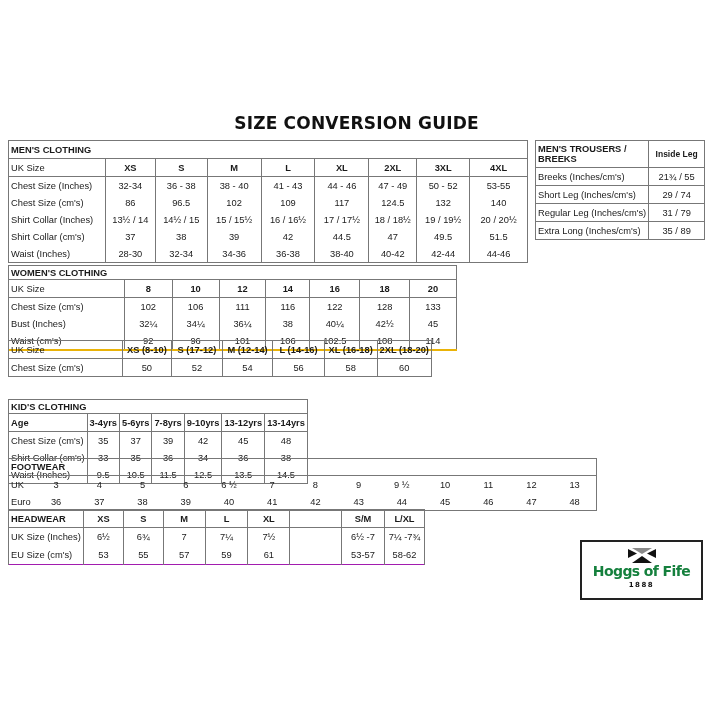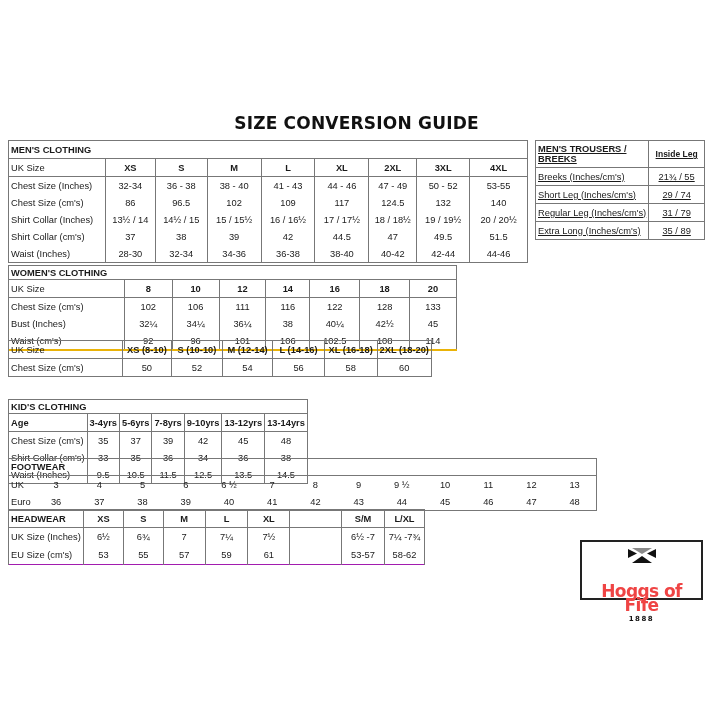--- a/index.html
+++ b/index.html
@@ -7,21 +7,21 @@
   .title{position:absolute;left:0;width:713px;top:113px;text-align:center;font-family:"DejaVu Sans",sans-serif;font-weight:bold;font-size:17px;letter-spacing:0.2px;color:#111;}
   table{position:absolute;border-collapse:collapse;font-size:9.3px;}
   td{border:1px solid #777;padding:0 2px;text-align:center;white-space:nowrap;height:17px;}
   td.lbl{text-align:left;}
   td.sect{text-align:left;font-weight:bold;border-bottom:1px solid #777;}
   .b{font-weight:bold;}
   .noinner td{border-top:none;border-bottom:none;}
   .hdrline td{border-bottom:1px solid #777;}
   .logo{position:absolute;left:580px;top:540px;width:123px;height:60px;border:2px solid #222;box-sizing:border-box;text-align:center;}
   .logo .mark{display:block;margin:6px auto 0;}
-  .logo .name{font-family:"DejaVu Sans",sans-serif;font-size:17px;font-weight:bold;letter-spacing:-0.6px;color:#ef4444;line-height:14px;margin-top:20px;}
+  .logo .name{font-family:"DejaVu Sans",sans-serif;font-size:14px;font-weight:bold;letter-spacing:-0.6px;color:#15803d;line-height:14px;}
   .logo .year{font-family:"DejaVu Sans",sans-serif;font-size:7px;font-weight:bold;letter-spacing:1.5px;color:#111;margin-top:3px;}
 </style>
 </head>
 <body>
 
 <div class="title">SIZE CONVERSION GUIDE</div>
 
 <table style="left:8px;top:140px;width:520px;">
   <colgroup>
     <col style="width:97px">
@@ -102,21 +102,21 @@
     <td>34-36</td>
     <td>36-38</td>
     <td>38-40</td>
     <td>40-42</td>
     <td>42-44</td>
     <td>44-46</td>
   </tr>
   </tbody>
 </table>
 
-<table style="left:535px;top:140px;width:170px;text-decoration:underline;">
+<table style="left:535px;top:140px;width:170px;">
   <colgroup>
       <col style="width:107px">
       <col style="width:63px">
     </colgroup>
   <tbody>
       <tr>
     <td class="lbl b" style="line-height:10px;height:26px;">
       <span>MEN'S TROUSERS /</span><br>
       <span>BREEKS</span>
     </td>
@@ -208,21 +208,21 @@
       <col style="width:51px">
       <col style="width:51px">
       <col style="width:52px">
       <col style="width:53px">
       <col style="width:51px">
   </colgroup>
   <tbody>
       <tr style="height:18px">
     <td class="lbl">UK Size</td>
     <td class="b">XS (8-10)</td>
-    <td class="b">S (10-10)</td>
+    <td class="b">S (17-12)</td>
     <td class="b">M (12-14)</td>
     <td class="b">L (14-16)</td>
     <td class="b">XL (16-18)</td>
     <td class="b">2XL (18-20)</td>
   </tr>
   <tr style="height:18px">
     <td class="lbl">Chest Size (cm's)</td>
     <td>50</td>
     <td>52</td>
     <td>54</td>

